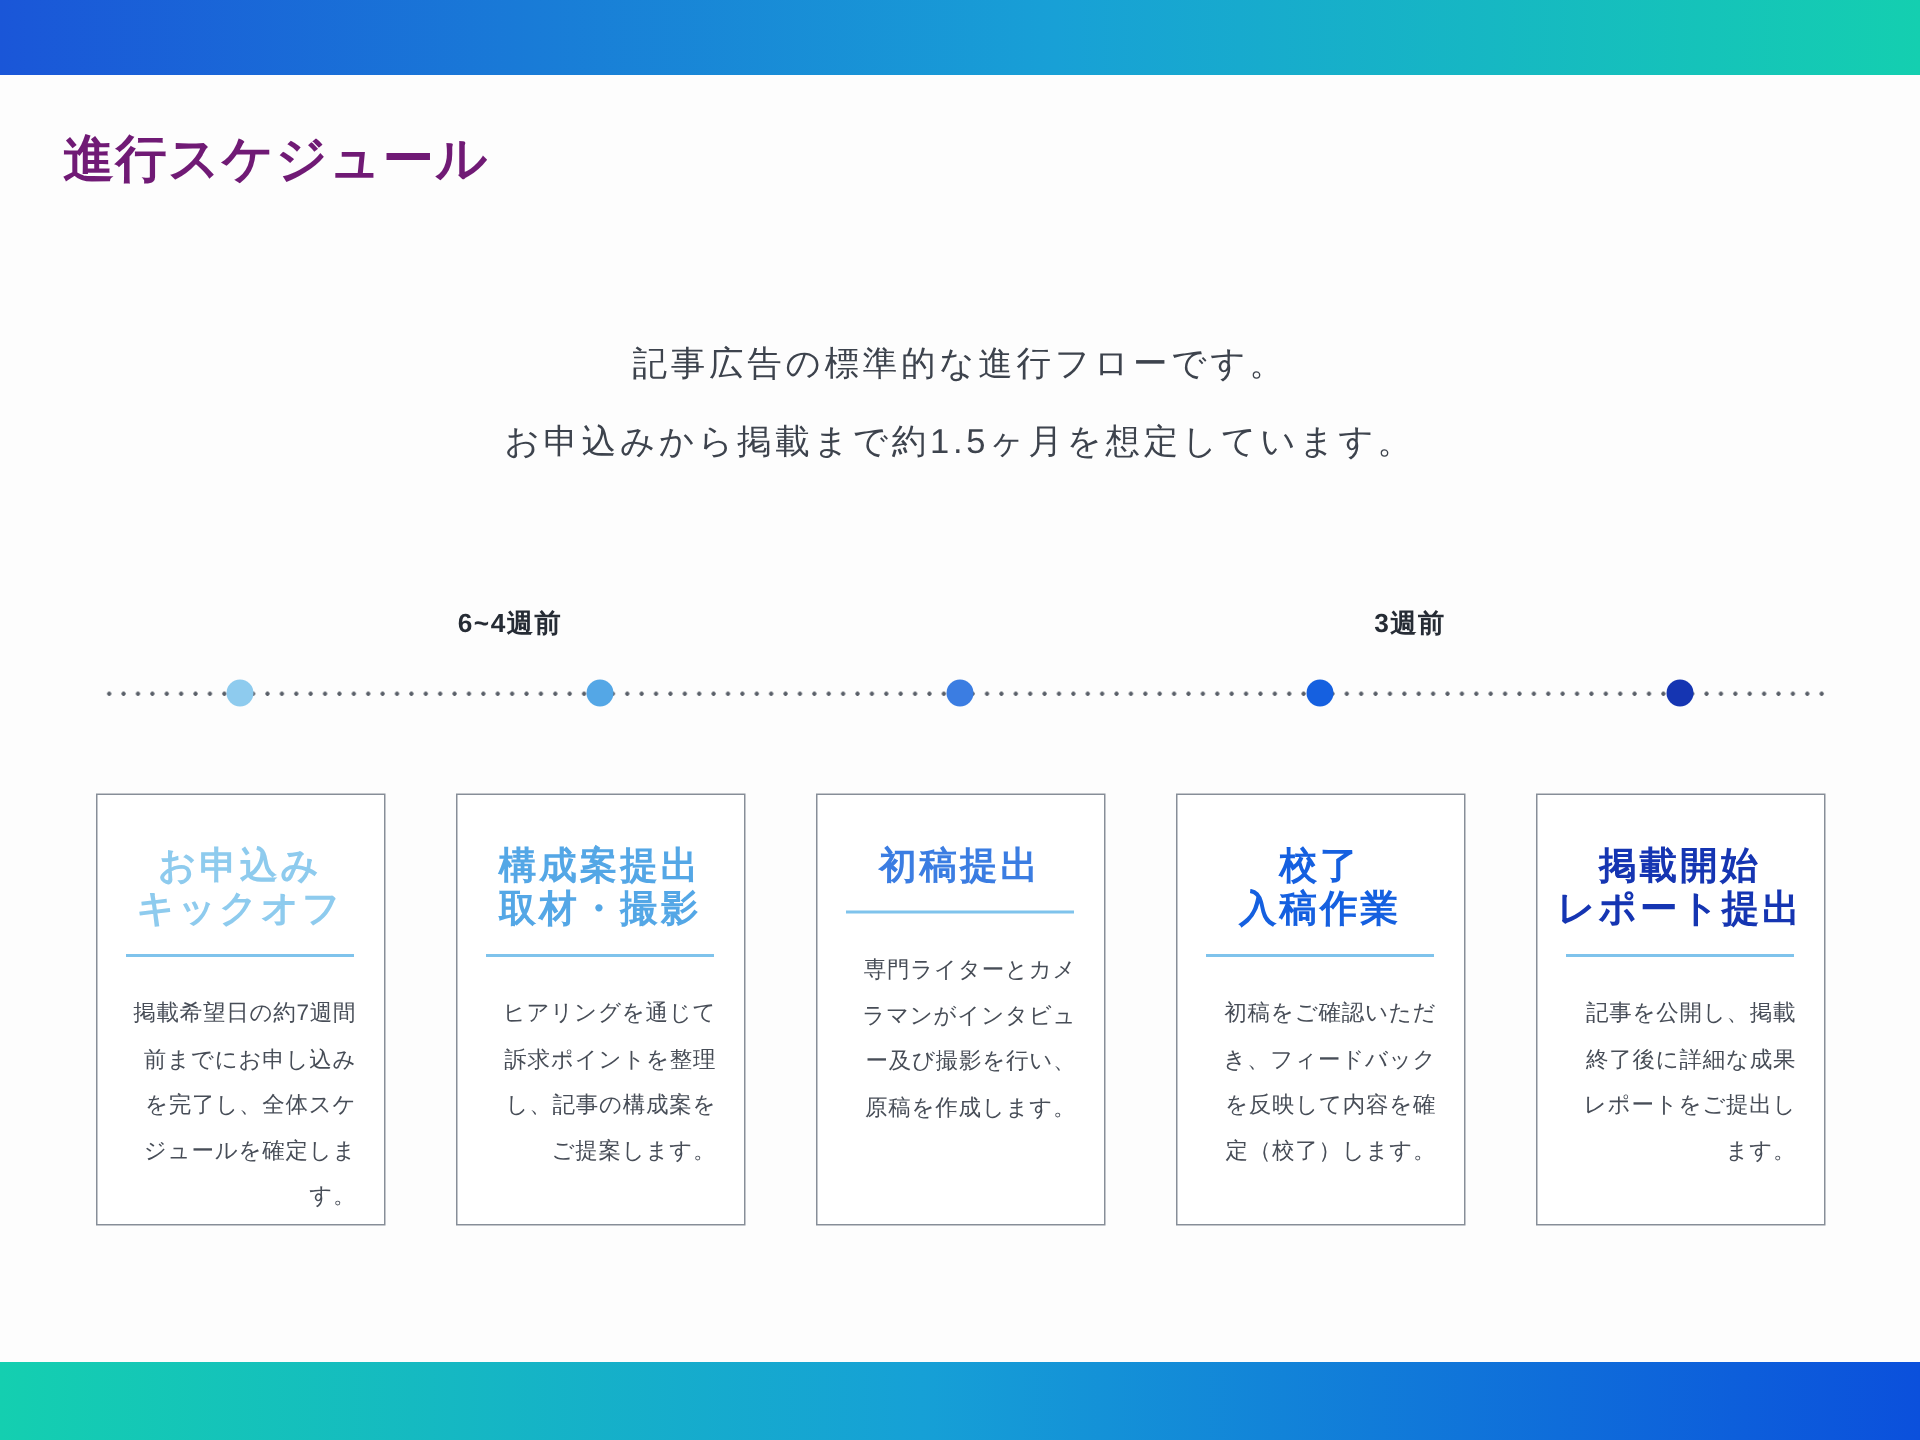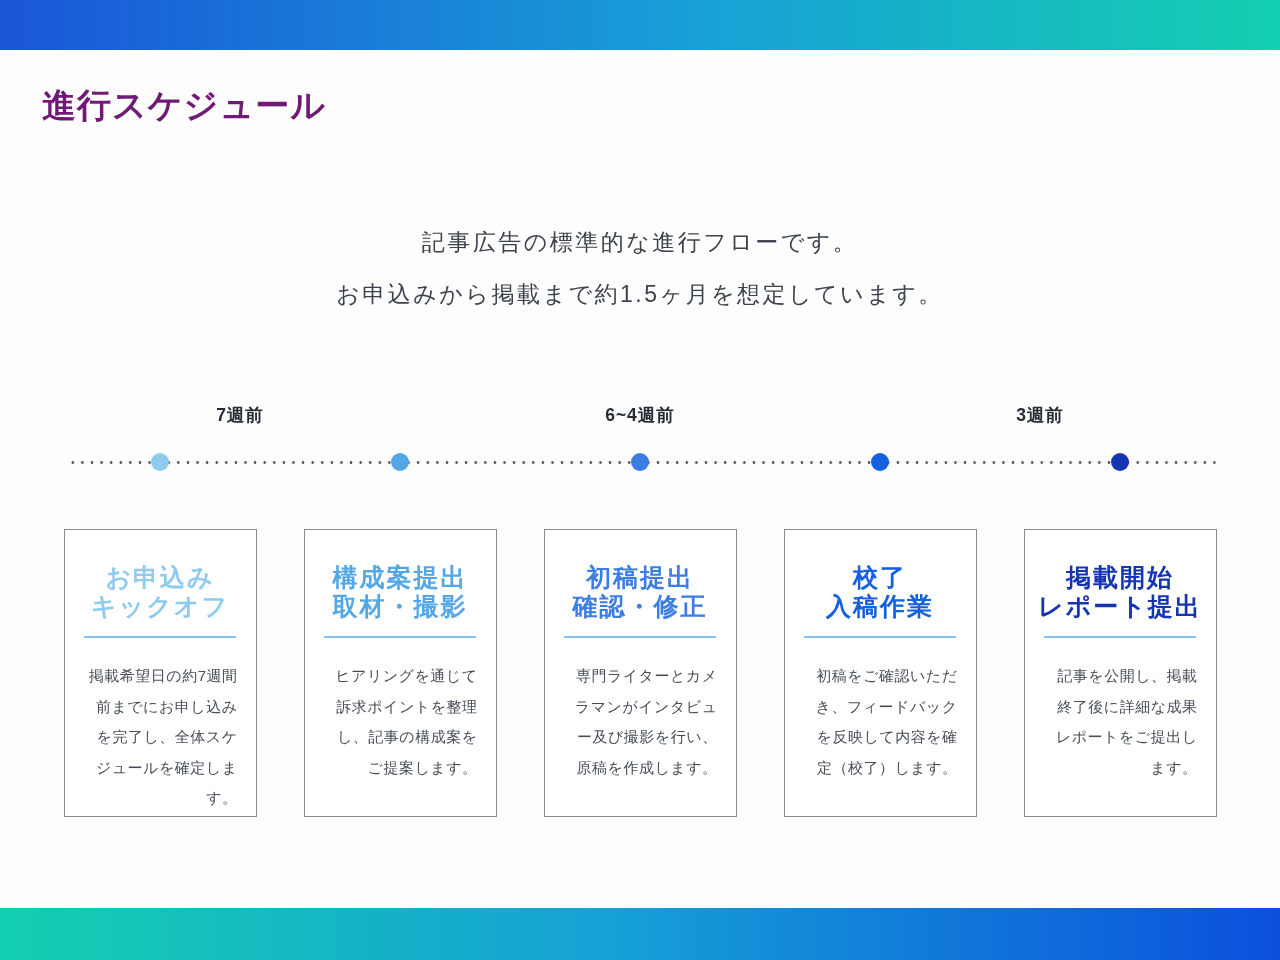--- a/index.html
+++ b/index.html
@@ -99,21 +99,20 @@
 <div class="top-bar"></div>
 
 <h1 class="page-title">進行スケジュール</h1>
 
 <div class="subtitle">
   <div>記事広告の標準的な進行フローです。</div>
   <div>お申込みから掲載まで約1.5ヶ月を想定しています。</div>
 </div>
 
 <div class="timeline-labels">
-  <div class="col">7週前</div>
   <div class="col">6~4週前</div>
   <div class="col">3週前</div>
 </div>
 
 <div class="timeline-track">
   <div class="dotted-line"></div>
   <div class="timeline-dots">
     <div class="col">
         <span class="dot" style="background-color: rgb(142, 203, 238);"></span>
       </div>
@@ -150,21 +149,20 @@
         <div>取材・撮影</div>
       </div>
       <div class="card-divider"></div>
       <div class="card-body">ヒアリングを通じて訴求ポイントを整理し、記事の構成案をご提案します。</div>
     </div>
   </div>
   <div class="card-col">
     <div class="card">
       <div class="card-title" style="color: rgb(59, 125, 226);">
         <div>初稿提出</div>
-        <div>確認・修正</div>
       </div>
       <div class="card-divider"></div>
       <div class="card-body">専門ライターとカメラマンがインタビュー及び撮影を行い、原稿を作成します。</div>
     </div>
   </div>
   <div class="card-col">
     <div class="card">
       <div class="card-title" style="color: rgb(21, 96, 224);">
         <div>校了</div>
         <div>入稿作業</div>

